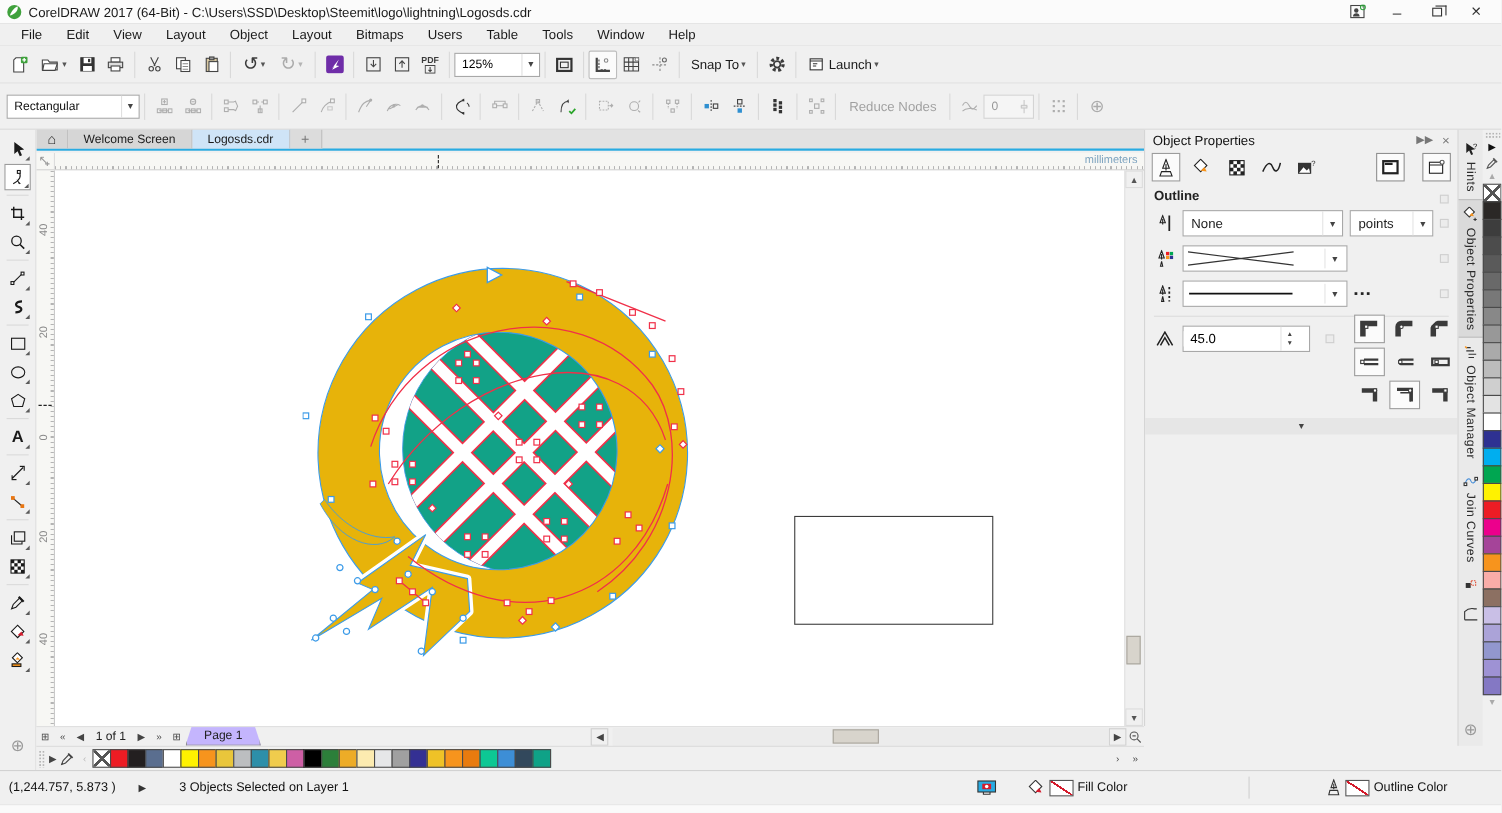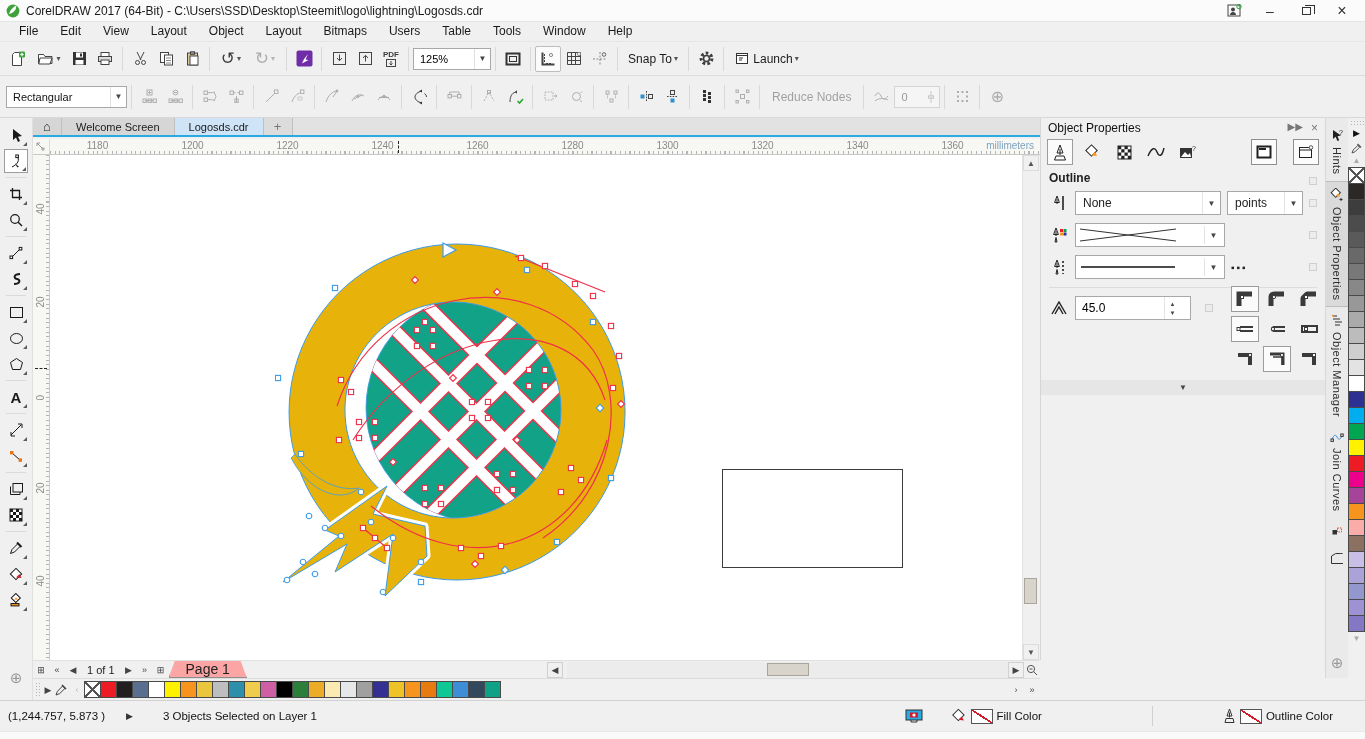--- a/index.html
+++ b/index.html
@@ -65,21 +65,21 @@
 #canvas{position:absolute;top:155px;left:50px;width:972px;height:505px;background:#fff;overflow:hidden}
 #drawn-rect{position:absolute;left:672px;top:314px;width:181px;height:99px;border:1px solid #3c3c3c;background:#fff}
 
 #vscroll{position:absolute;top:155px;left:1022px;width:16px;height:505px;background:#f0f0f0;border-left:1px solid #e2e2e2}
 .sbtn{width:16px;height:16px;display:flex;align-items:center;justify-content:center;font-size:8px;color:#555;background:#f0f0f0;border:1px solid #dcdcdc}
 #vthumb{position:absolute;left:1px;top:423px;width:13px;height:26px;background:#d8d4cc;border:1px solid #a9a59d}
 #vscroll .down{position:absolute;bottom:0}
 
 #bottomnav{position:absolute;top:660px;left:33px;width:1007px;height:18px;background:#f0f0f0;display:flex;align-items:center;border-top:1px solid #e0e0e0}
 .nbtn{width:16px;height:16px;display:flex;align-items:center;justify-content:center;font-size:9px;color:#444}
-#pagetab{height:17px;padding:0 16px;background:#fca5a5;border:1px solid #8f8f8f;border-top:none;display:flex;align-items:center;font-size:14px;clip-path:polygon(8% 0,92% 0,100% 100%,0 100%)}
+#pagetab{height:17px;padding:0 16px;background:#c4b5fd;border:1px solid #8f8f8f;border-top:none;display:flex;align-items:center;font-size:11px;clip-path:polygon(8% 0,92% 0,100% 100%,0 100%)}
 #hscrolltrack{flex:1;height:16px;background:#ececec;position:relative;margin-left:4px}
 #hthumb{position:absolute;left:200px;top:1px;width:42px;height:13px;background:#d8d4cc;border:1px solid #a9a59d}
 
 #bottompalette{position:absolute;top:678px;left:33px;width:1007px;height:22px;background:#f0f0f0;display:flex;align-items:center;border-top:1px solid #dcdcdc}
 .grip{width:6px;height:16px;margin:0 2px;background-image:radial-gradient(#b5b5b5 1px,transparent 1px);background-size:3px 3px}
 .sw{width:17px;height:17px;border:1px solid #4a4a4a;margin-left:-1px;flex:none}
 .none-sw{background:linear-gradient(45deg,transparent 44%,#555 44%,#555 56%,transparent 56%),linear-gradient(-45deg,transparent 44%,#555 44%,#555 56%,transparent 56%),#fff}
 #dp-swatches{display:flex}
 
 #statusbar{position:absolute;top:700px;left:0;right:0;height:39px;background:#f0f0f0;border-top:1px solid #d2d2d2}
@@ -519,32 +519,20 @@
       <span>+</span>
     </span>
 </div>
 
 <div id="rulercorner">
     <svg width="10" height="10" viewBox="0 0 10 10">
       <path d="M1 1l5 5M1 1v3M1 1h3M7 5v4M5 7h4" stroke="#999" fill="none"></path>
     </svg>
   </div>
 <div id="hruler">
-  <div class="hlabels">
-      <span>1180</span>
-      <span>1200</span>
-      <span>1220</span>
-      <span>1240</span>
-      <span>1260</span>
-      <span>1280</span>
-      <span>1300</span>
-      <span>1320</span>
-      <span>1340</span>
-      <span>1360</span>
-    </div>
   <span class="unit">millimeters</span>
   <div id="hmarker"></div>
 </div>
 <div id="vruler">
 
   <div id="vmarker"></div>
 <span>40</span>
     <span>20</span>
     <span>0</span>
     <span>20</span>
@@ -904,21 +892,21 @@
     <span>Fill Color</span>
     <span style="width:1px;height:20px;background:#d0d0d0;margin:0 70px 0 110px"></span>
     <span>
         <svg width="13" height="16" viewBox="0 0 13 16">
           <path d="M6.5 1L9 8H4z" fill="none" stroke="#333"></path>
           <path d="M6.5 4.5v5" stroke="#333"></path>
           <path d="M3 10.5h7l1 4H2z" fill="none" stroke="#333"></path>
         </svg>
       </span>
     <span class="st-sw"></span>
-    <span style="padding-right:32px">Outline Color</span>
+    <span style="padding-right:49px">Outline Color</span>
   </div>
   <div class="strip"></div>
 </div>
 
 <div id="panel">
   <div id="panelhead">
     <span>Object Properties</span>
     <span class="hbtns">
         <span>▶▶</span>
         <span style="font-size:12px">×</span>

